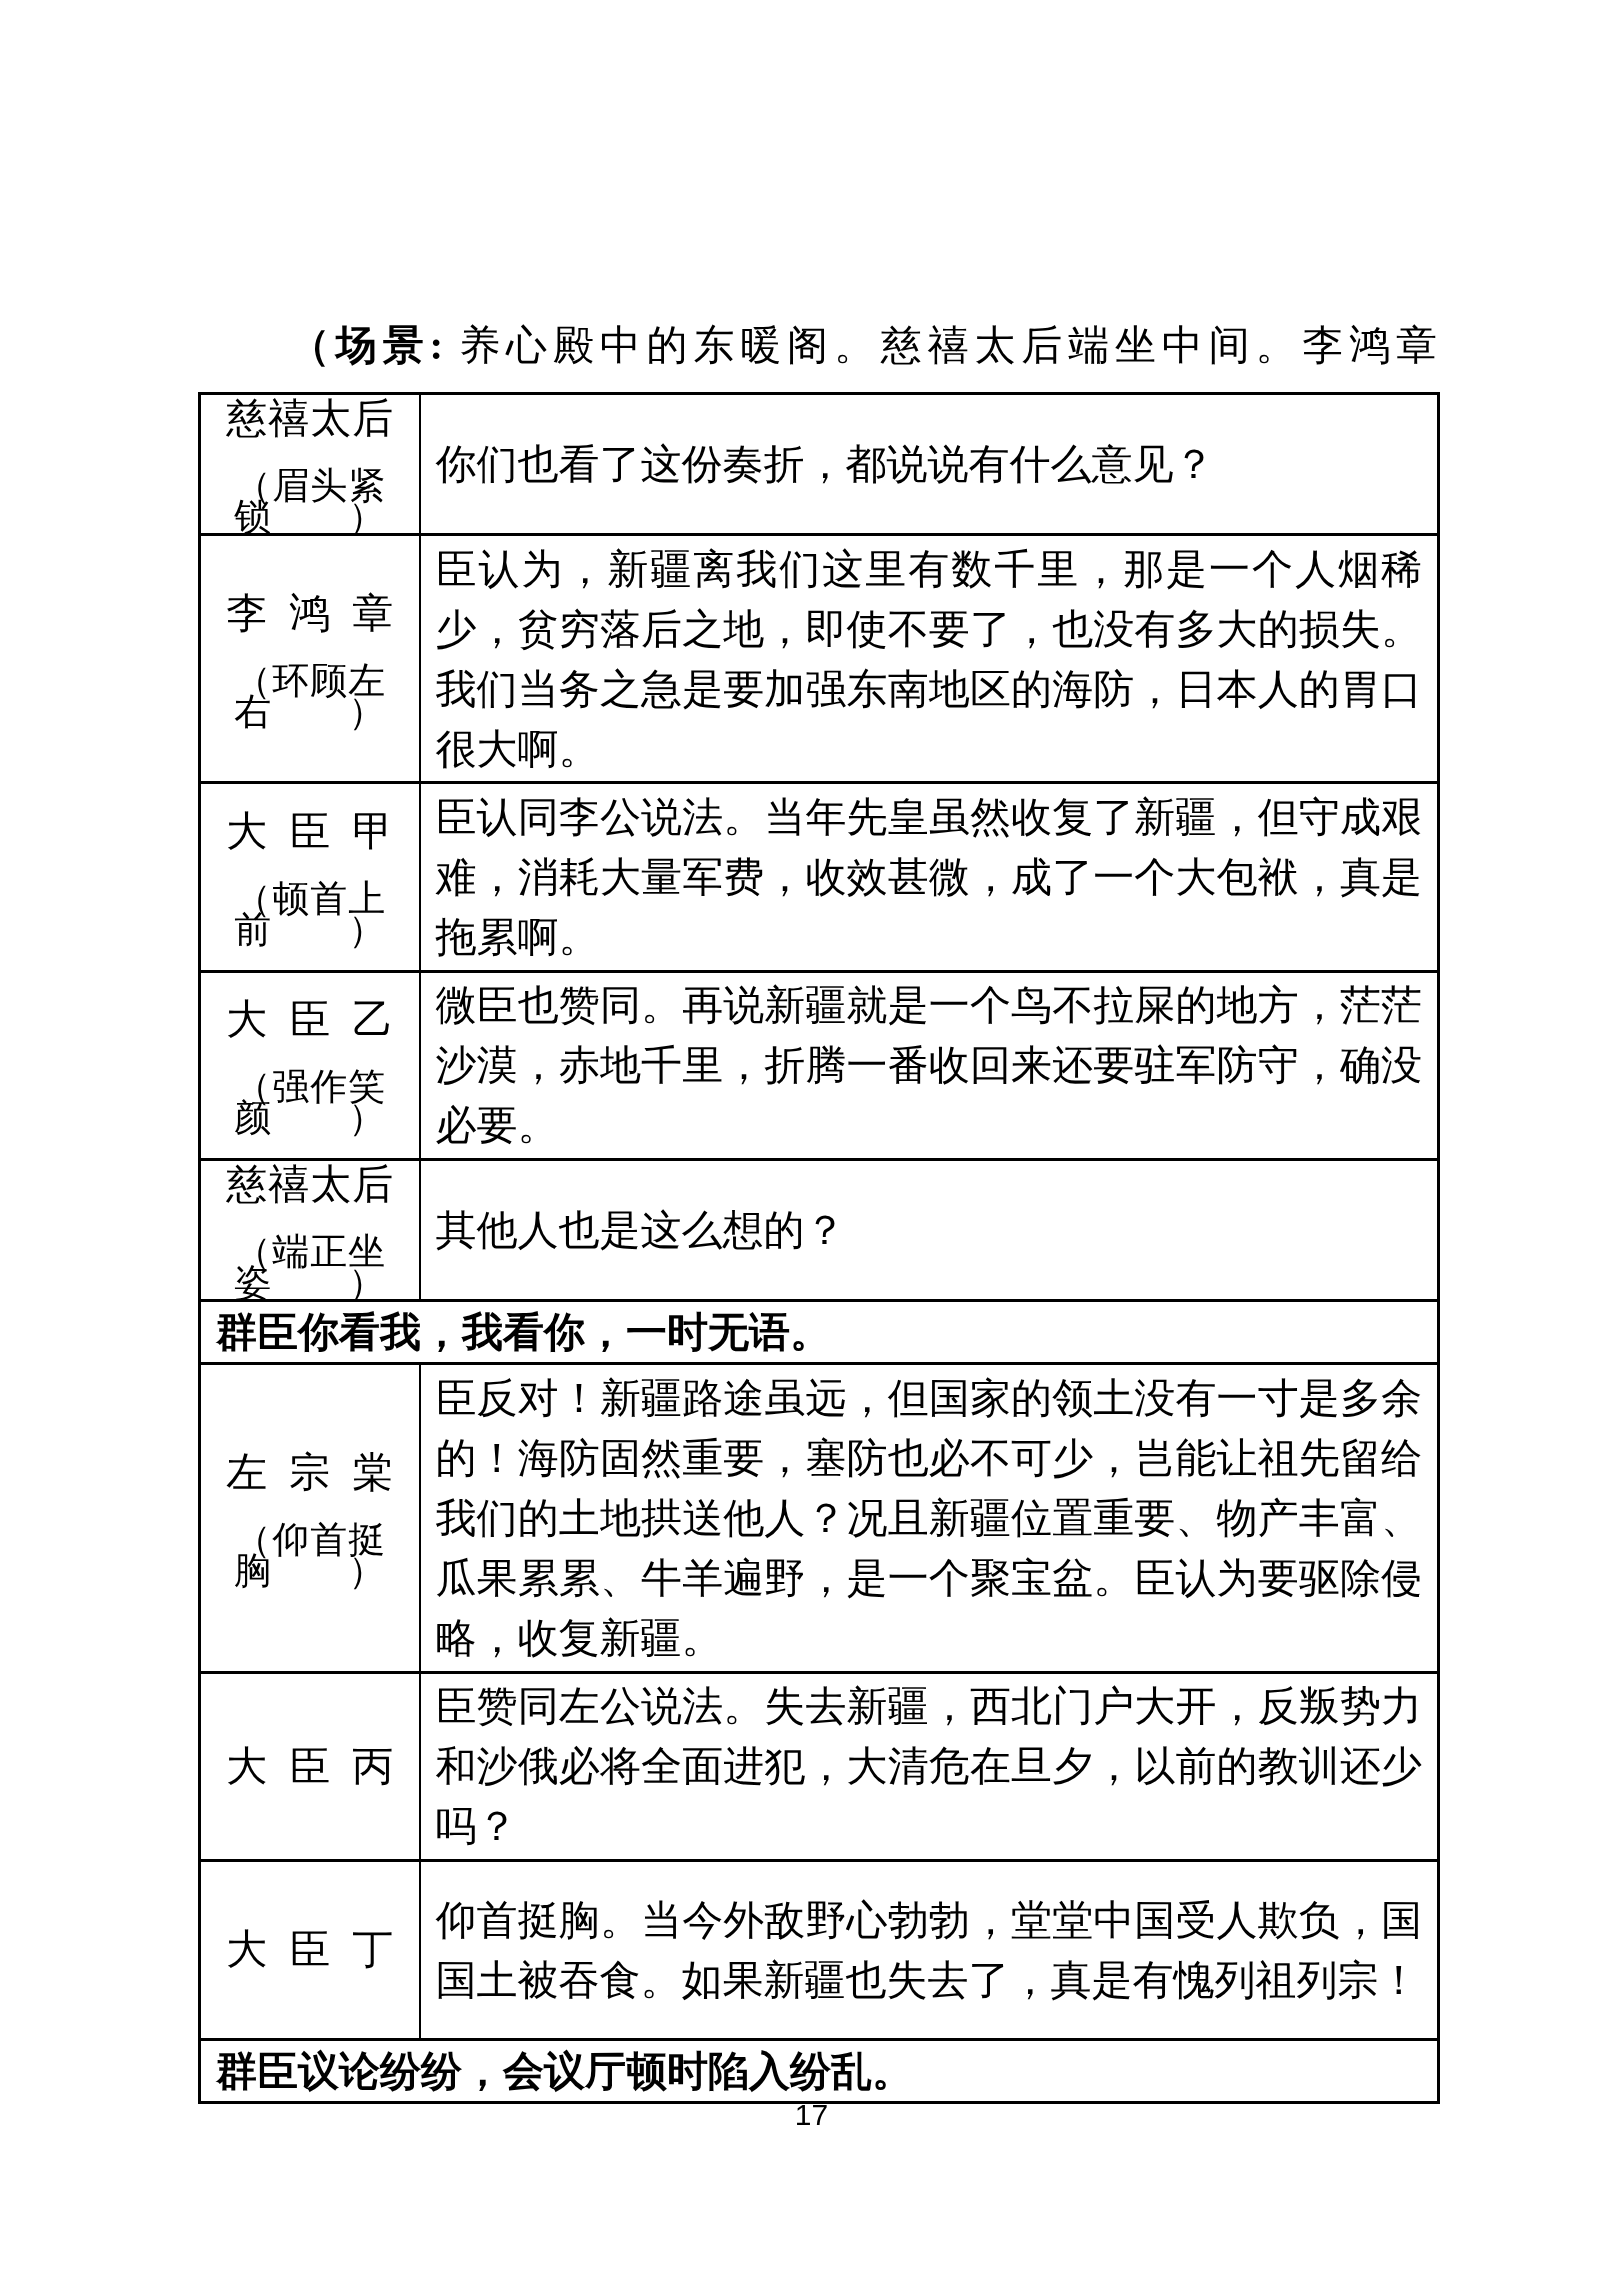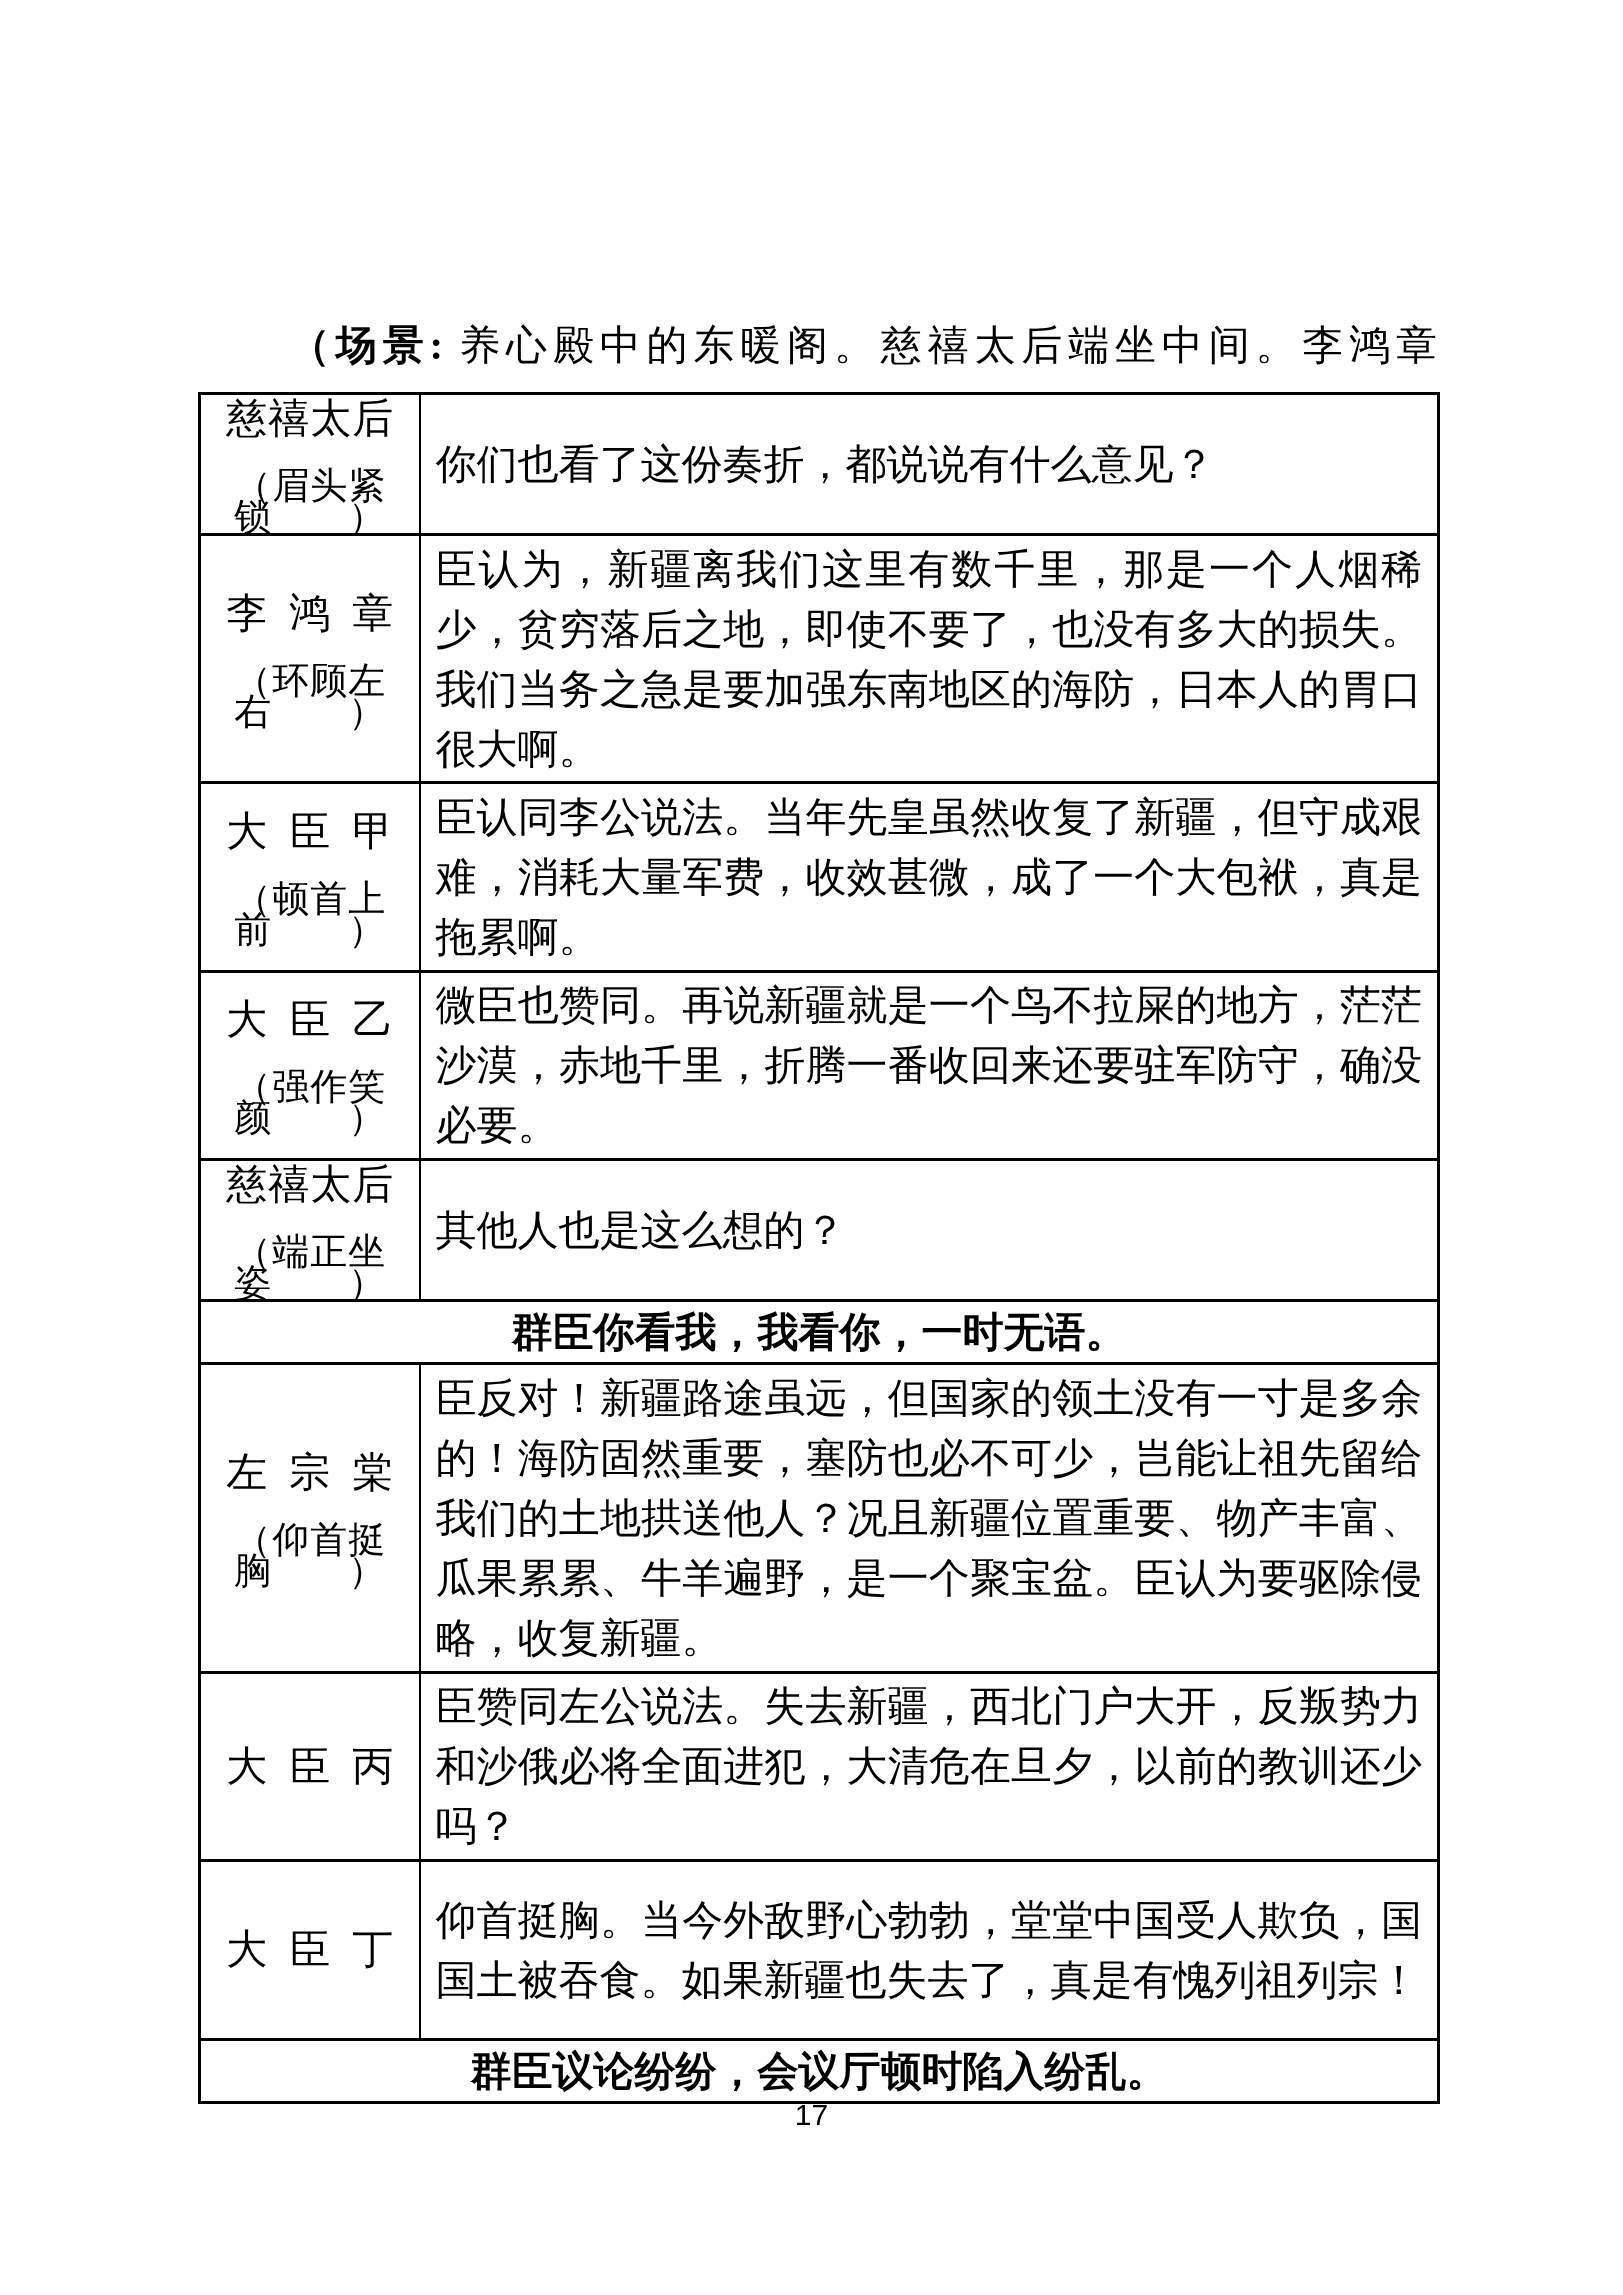--- a/index.html
+++ b/index.html
@@ -46,21 +46,21 @@
     font-size:37px;line-height:31px;
     text-align:justify;text-align-last:justify;
   }
   td.dlg{
     padding:2.7px 15px;
     font-size:41px;line-height:60px;
     text-align:justify;
   }
   td.stagecell{
     font-size:41px;line-height:60px;
-    font-weight:bold;text-align:center;
+    font-weight:bold;text-align:left;
     padding:0 15px;
   }
 
   
   .pagenum{
     position:absolute;left:0;top:2100px;width:100%;
     text-align:center;
     font-family:"Liberation Sans","DejaVu Sans",sans-serif;
     font-size:30px;line-height:30px;
   }

